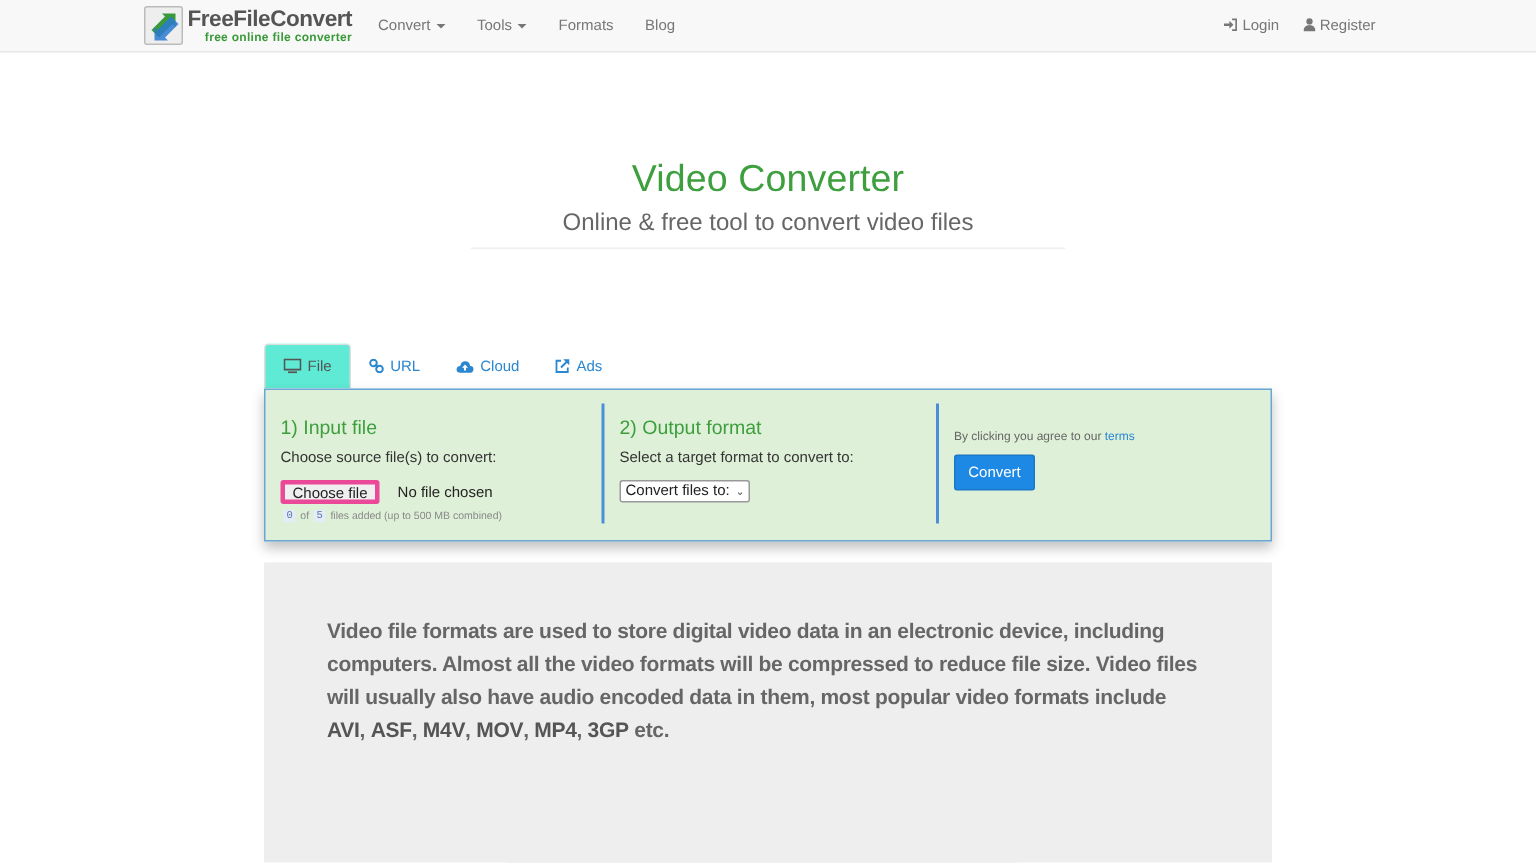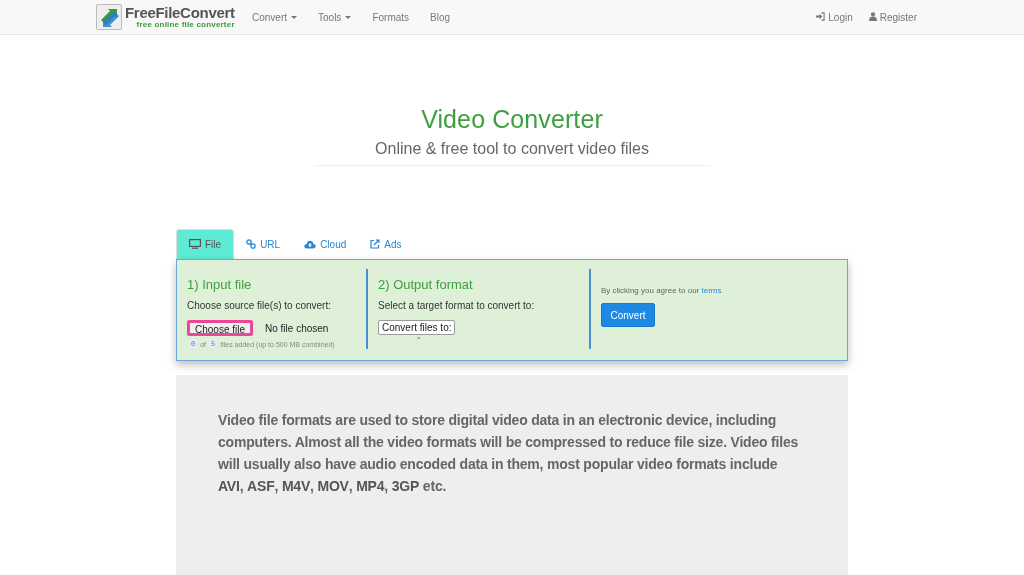--- a/index.html
+++ b/index.html
@@ -23,32 +23,32 @@
   .hero .sub { font-size: 16px; color: #666; margin-top: 6px; }
   .hero-rule { width: 396px; height: 1px; background: #eee; margin: 7px auto 0; }
 
   .tabs { position: absolute; left: 176px; top: 229px; display: flex; height: 30px; }
   .tab { font-size: 10px; color: #2a87d0; padding: 0 12px; display: flex; align-items: center; cursor: pointer; height: 30px; }
   .tab.active { color: #555; background: #5eead4; border: 1px solid #ddd; border-bottom: 1px solid transparent; border-radius: 3px 3px 0 0; }
   .tab .ti { margin-right: 4px; display: inline-flex; }
 
   .panel { position: absolute; left: 176px; top: 259px; width: 672px; height: 102px; background: #dff0d8; border: 1px solid #6aa6d8; box-shadow: 0 4px 8px rgba(0,0,0,0.25); display: flex; }
   .col { position: relative; padding: 17px 10px 0 10px; }
-  .col1 { width: 189px; }
+  .col1 { width: 224px; }
   .col2 { width: 223px; border-left: 2px solid #4a90d9; margin-top: 9px; padding-top: 8px; height: 80px; }
   .col3 { width: 223px; border-left: 2px solid #4a90d9; margin-top: 9px; padding-top: 8px; height: 80px; }
   .col h3 { font-size: 13px; color: #3e9f3e; font-weight: normal; }
   .col .lbl { font-size: 10px; color: #333; margin-top: 8px; }
   .file-row { display: flex; align-items: center; margin-top: 9px; }
   .file-btn { font-size: 10px; font-family: "Liberation Sans", sans-serif; background: #efefef; border: 3px solid #ec4899; border-radius: 2px; padding: 1px 5px; height: 16px; color: #222; }
   .no-file { font-size: 10px; color: #222; margin-left: 12px; }
   .count-row { font-size: 7px; color: #888; margin-top: 4px; display: flex; align-items: center; }
   .count-badge { background: #e4ecf8; color: #5577aa; padding: 0 2px; font-family: "Liberation Mono", monospace; margin: 0 3px; border-radius: 1px; }
   .count-row .first { margin-left: 2px; }
-  .select { margin-top: 9px; display: inline-flex; align-items: center; background: #fff; border: 1px solid #999; border-radius: 2px; font-size: 10px; color: #222; padding: 1px 3px; height: 15px; flex-direction: column; }
+  .select { margin-top: 9px; display: inline-flex; align-items: center; background: #fff; border: 1px solid #999; border-radius: 2px; font-size: 10px; color: #222; padding: 1px 3px; height: 15px; }
   .select .chev { margin-left: 4px; font-size: 7px; color: #555; }
   .agree { font-size: 8px; color: #666; margin-top: 9px; }
   .agree a { color: #2a87d0; text-decoration: none; }
   .convert-btn { margin-top: 8px; background: #1e88e5; color: #fff; border: 1px solid #1a78c8; border-radius: 2px; font-size: 10px; font-family: "Liberation Sans", sans-serif; width: 54px; height: 24px; cursor: pointer; }
 
   .info { position: absolute; left: 176px; top: 375px; width: 672px; height: 200px; background: #eee; padding: 34px 42px 0 42px; font-weight: bold; }
   .info p { font-size: 14px; color: #666; line-height: 22px; letter-spacing: -0.2px; }
   .info b { color: #555; }
 </style>
 </head>

